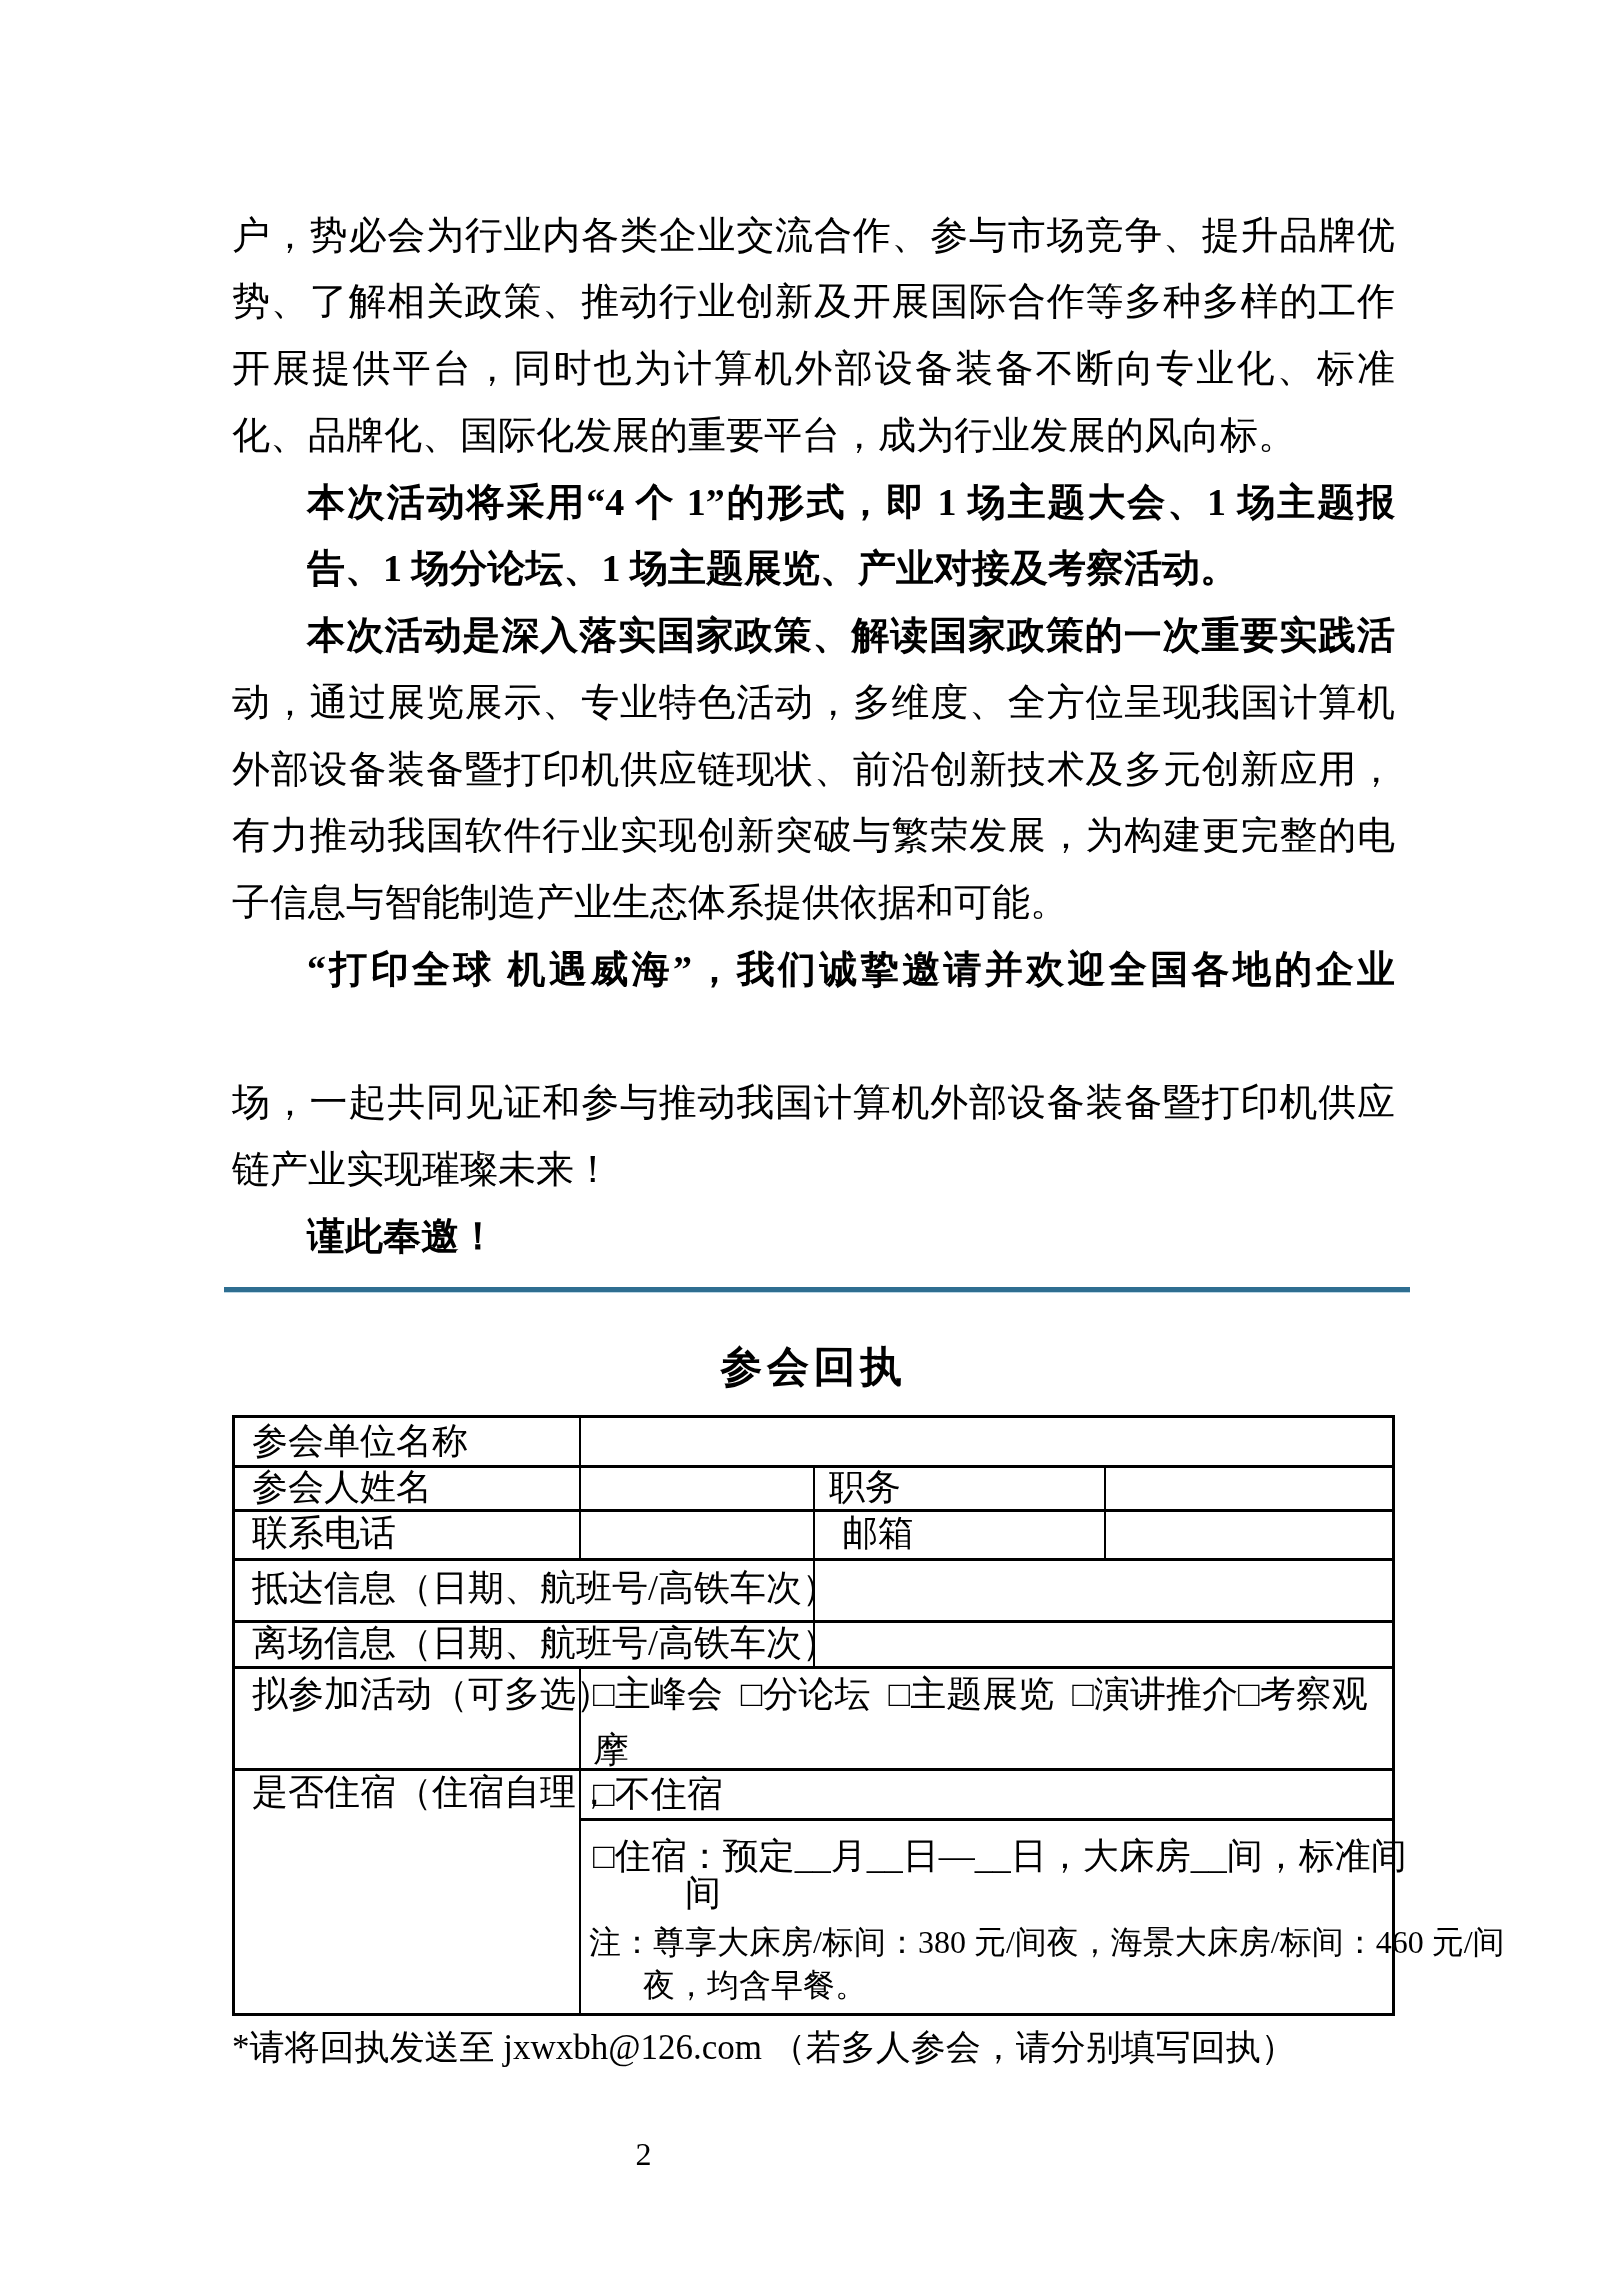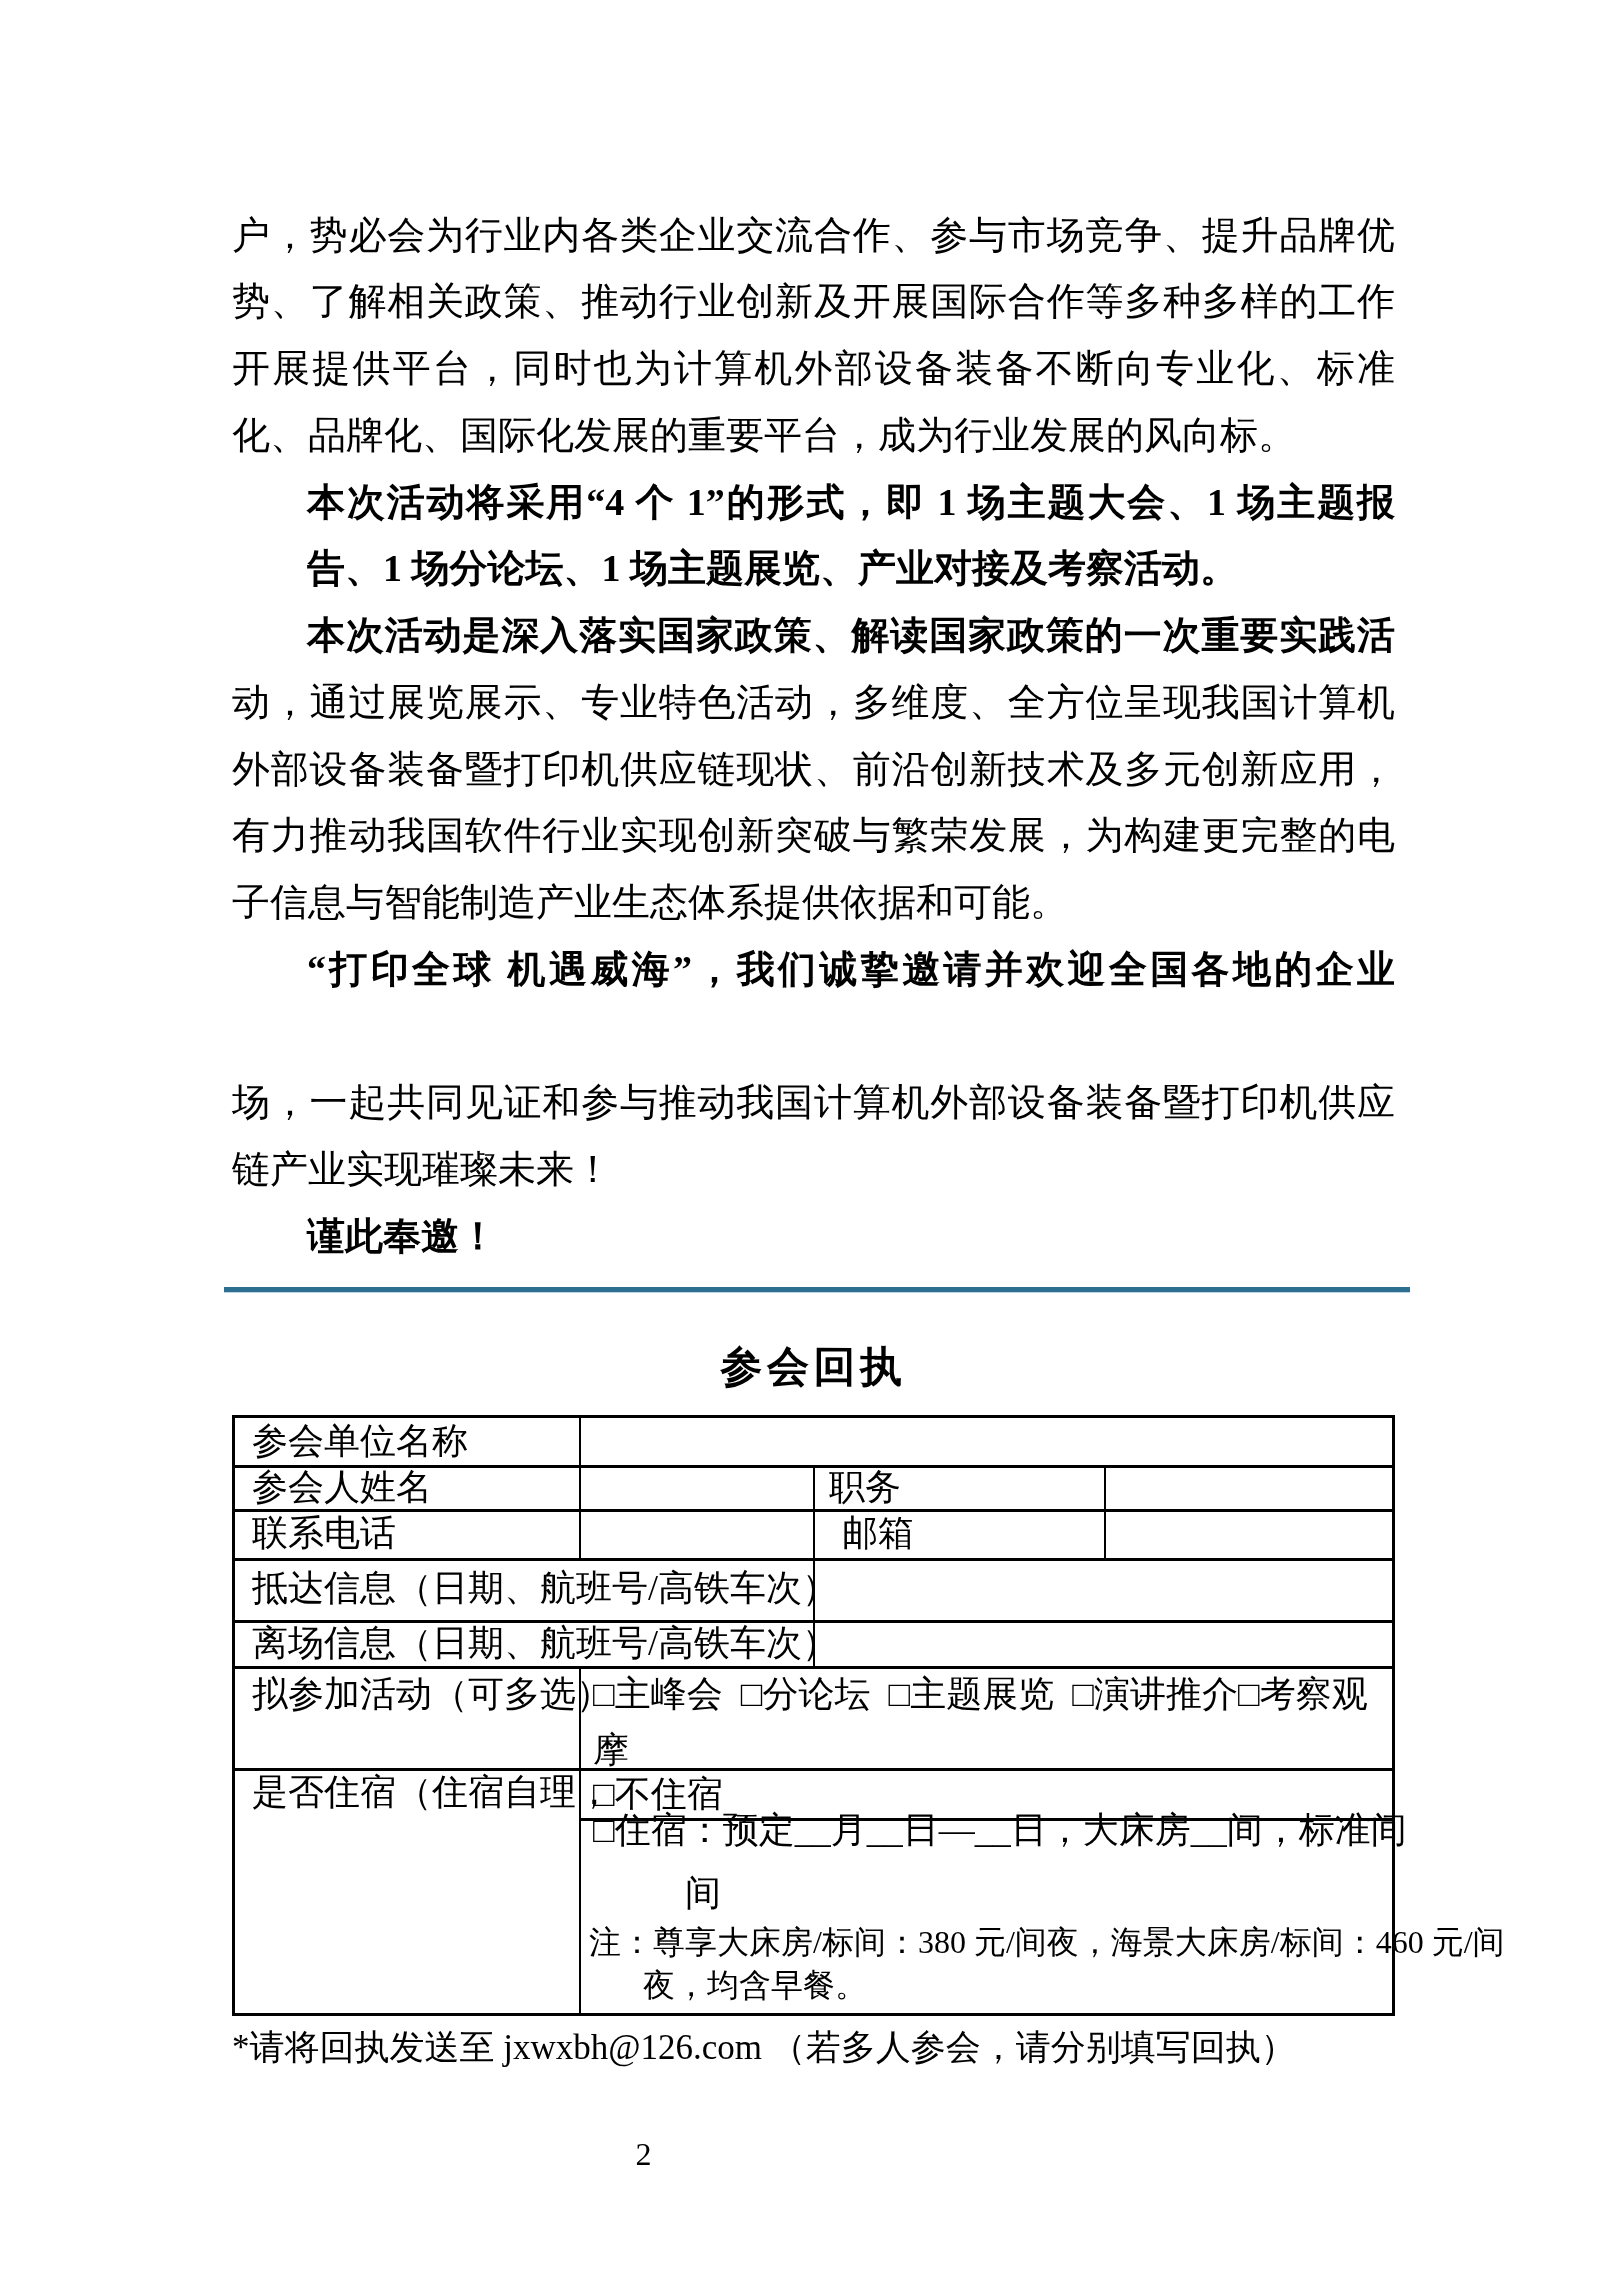--- a/index.html
+++ b/index.html
@@ -103,21 +103,21 @@
     <div class="cell" style="left:594px;top:202px;width:552px;height:46px"></div>
 
     <div class="cell" style="left:17px;top:248px;height:57px;line-height:57px">拟参加活动（可多选）</div>
     <div class="cell" style="left:358px;top:248px;height:57px;line-height:57px">□主峰会  □分论坛  □主题展览  □演讲推介□考察观</div>
     <div class="cell" style="left:358px;top:308px;height:48px;line-height:48px">摩</div>
 
     <div class="cell" style="left:17px;top:350px;height:48px;line-height:48px">是否住宿（住宿自理，</div>
 
     <div class="cell" style="left:358px;top:352px;height:48px;line-height:48px">□不住宿</div>
 
-    <div class="cell" style="left:358px;top:386px;height:52px;line-height:52px">□住宿：预定__月__日—__日，大床房__间，标准间</div>
+    <div class="cell" style="left:358px;top:412px;height:52px;line-height:52px">□住宿：预定__月__日—__日，大床房__间，标准间</div>
     <div class="cell" style="left:450px;top:449px;height:52px;line-height:52px">间</div>
 
     <div class="cell note-size" style="left:354px;top:500px;height:49px;line-height:49px">注：尊享大床房/标间：380 元/间夜，海景大床房/标间：460 元/间</div>
     <div class="cell note-size" style="left:408px;top:543px;height:49px;line-height:49px">夜，均含早餐。</div>
   </div>
 
   <div class="footer-note">*请将回执发送至 jxwxbh@126.com （若多人参会，请分别填写回执）</div>
 
   <div class="page-number">2</div>
 

